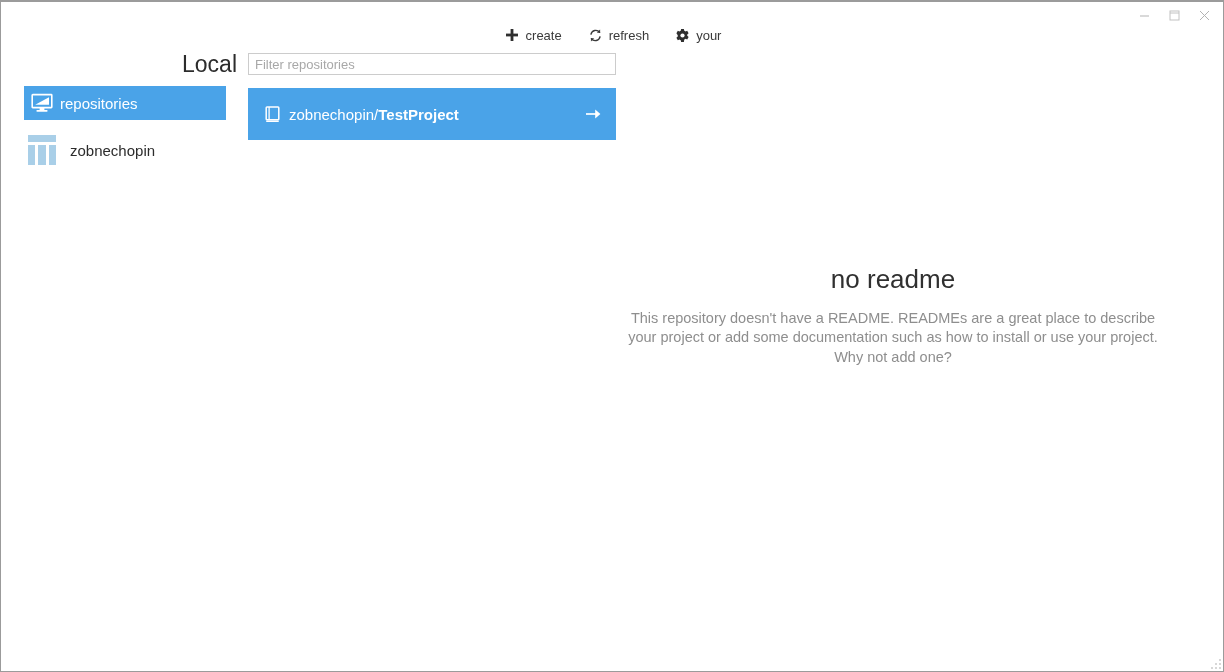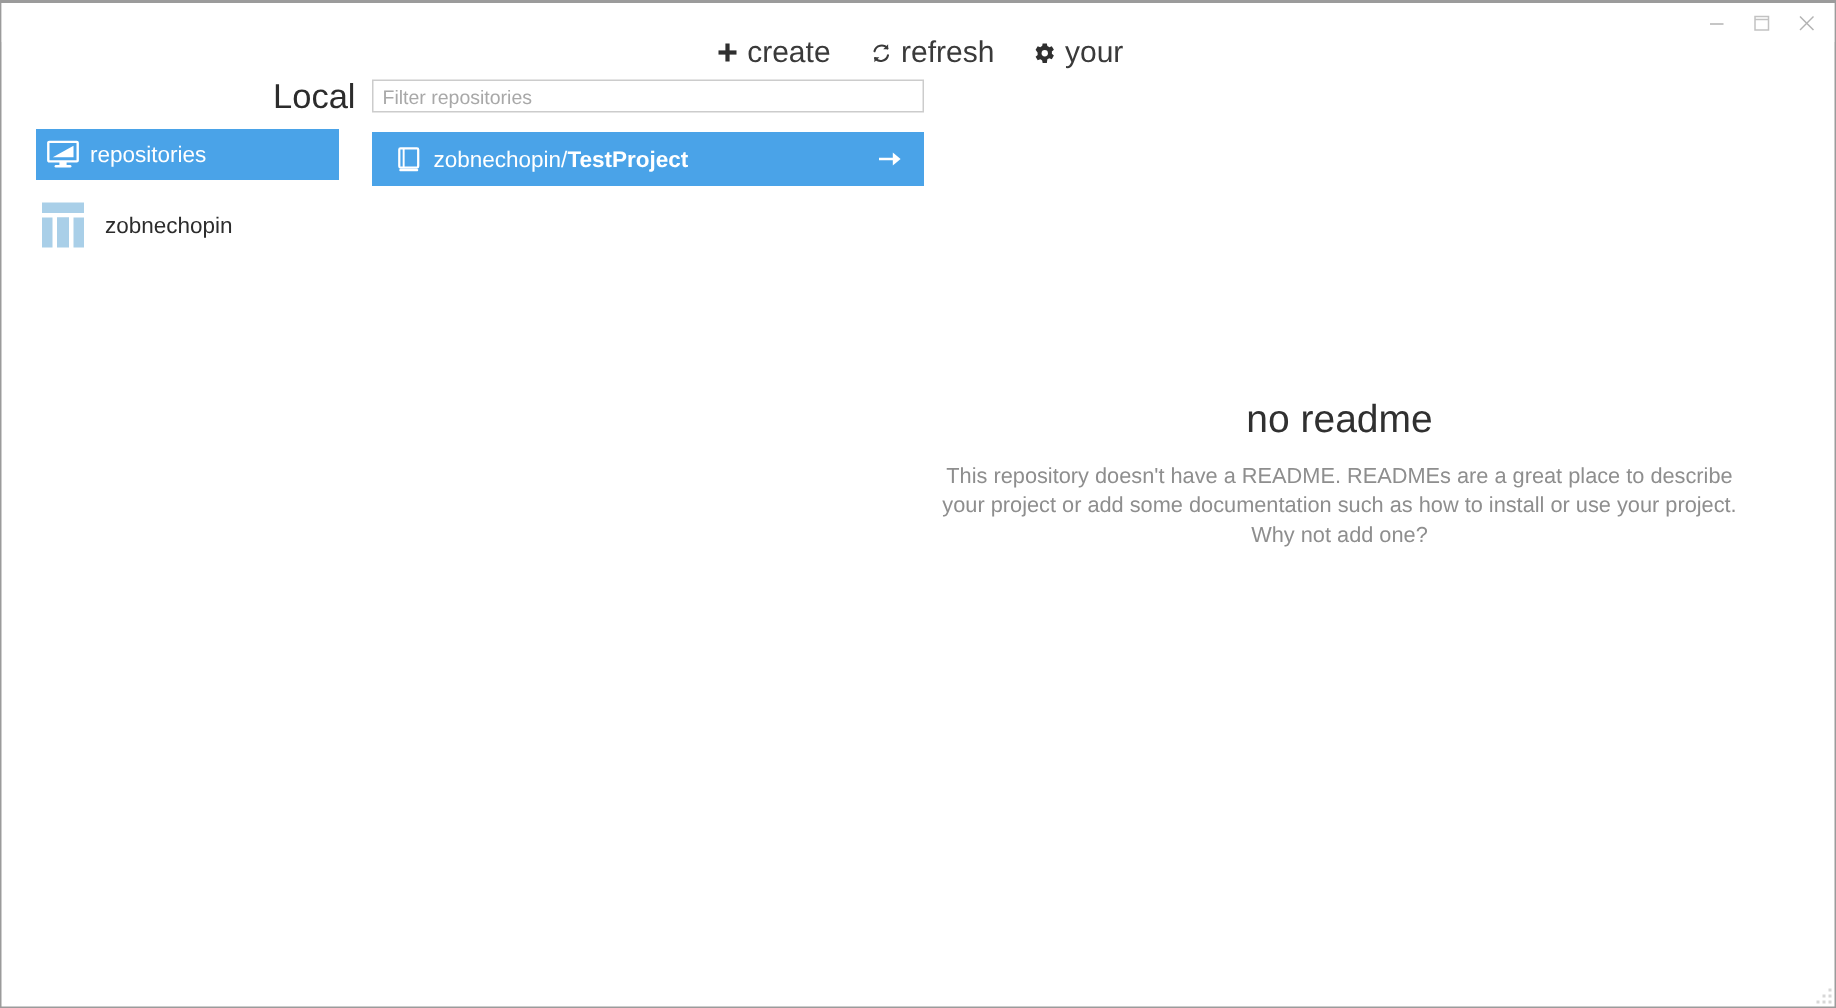--- a/index.html
+++ b/index.html
@@ -69,21 +69,21 @@
     justify-content: center;
     align-items: center;
     gap: 26px;
     height: 24px;
   }
   .tool-btn {
     display: flex;
     align-items: center;
     gap: 6px;
     color: #3a3a3a;
-    font-size: 20px;
+    font-size: 13px;
     cursor: default;
     background: transparent;
     border: none;
     padding: 0;
     font-family: "Liberation Sans", sans-serif;
     justify-content: center;
   }
   .tool-btn .ticon {
     display: inline-flex;
     align-items: center;
@@ -186,21 +186,21 @@
     color: #8b5cf6;
     padding: 0 6px;
     outline: none;
     font-family: "Liberation Sans", sans-serif;
   }
   .filter-input::placeholder { color: #a8a8a8; opacity: 1; }
 
   .repo-item {
     margin-top: 13px;
     width: 368px;
-    height: 36px;
+    height: 52px;
     background: #4aa3e8;
     display: flex;
     align-items: center;
     box-sizing: border-box;
     padding: 0 14px 0 13px;
     cursor: default;
   }
   .repo-icon {
     width: 22px;
     min-width: 22px;

